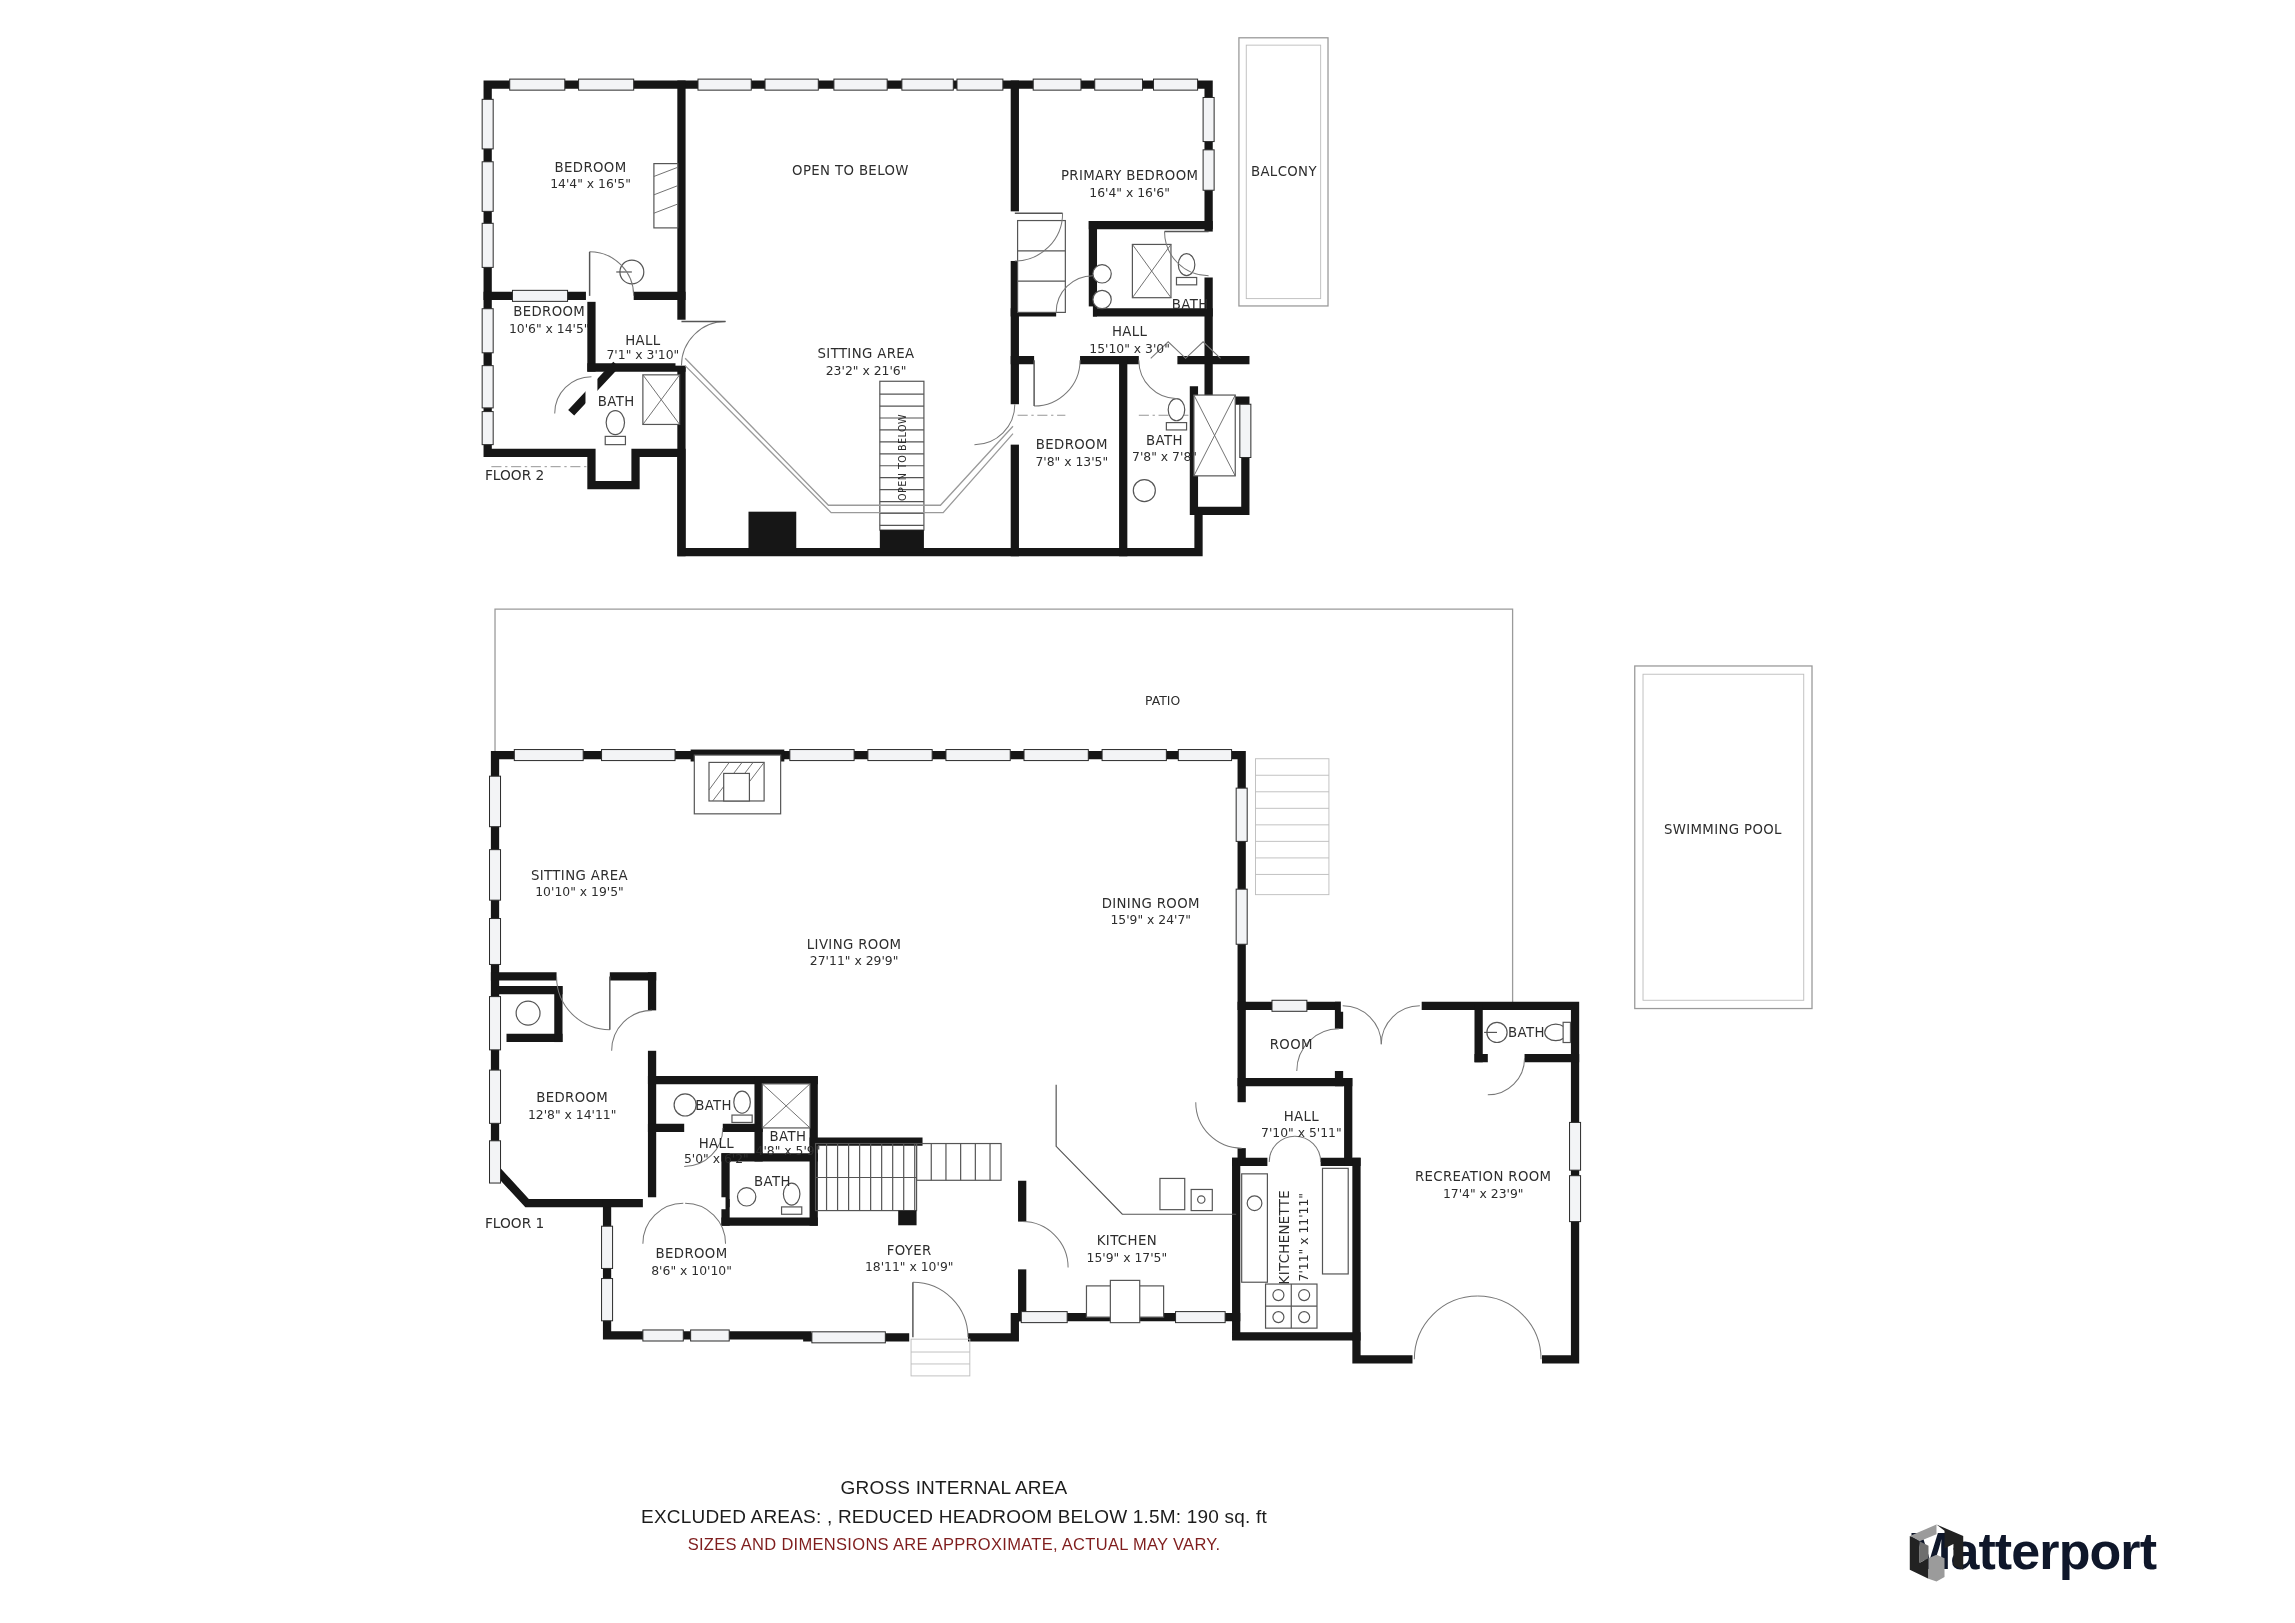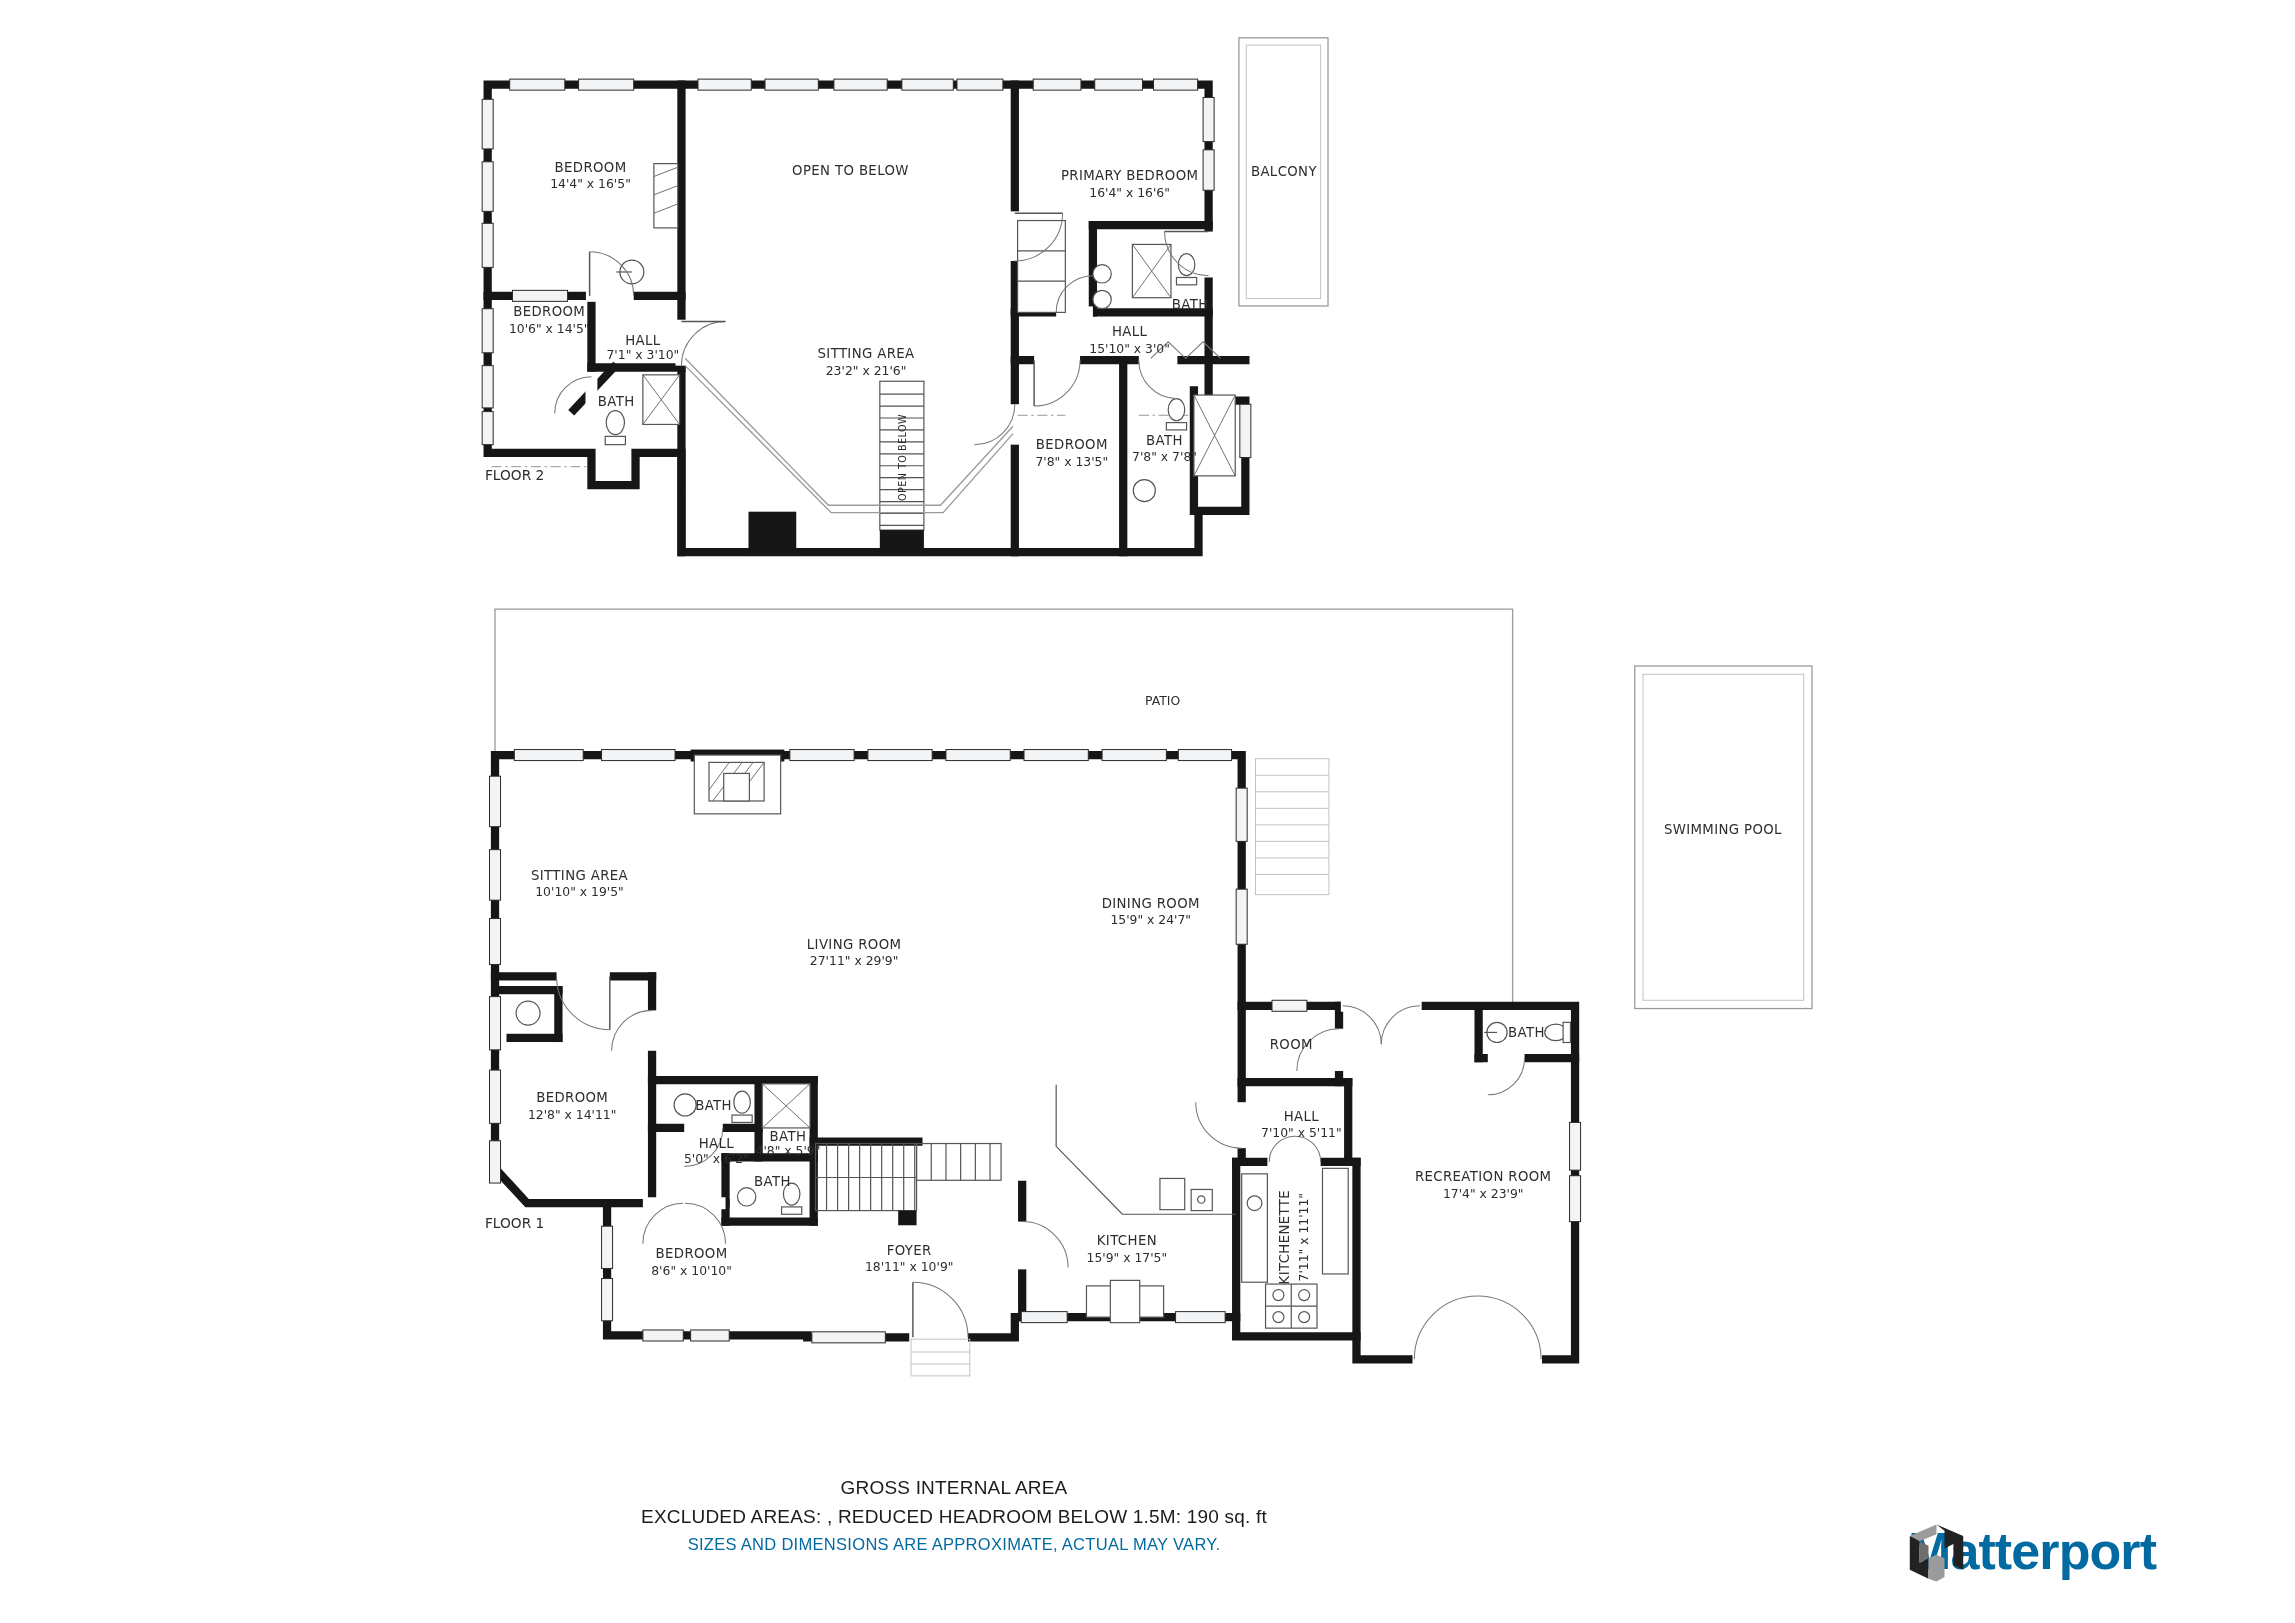--- a/index.html
+++ b/index.html
@@ -19,25 +19,25 @@
   .blk{fill:#161616;}
   .gap{fill:#ffffff;}
   .hatch{stroke:#666;stroke-width:1;fill:none;}
   text.rn{font:14.5px "DejaVu Sans",sans-serif;fill:#2d2d2d;text-anchor:middle;letter-spacing:.4px;}
   text.rd{font:13.5px "DejaVu Sans",sans-serif;fill:#2d2d2d;text-anchor:middle;}
   text.fl{font:15px "DejaVu Sans",sans-serif;fill:#2d2d2d;}
   text.st{font:10.5px "DejaVu Sans",sans-serif;fill:#2d2d2d;text-anchor:middle;letter-spacing:.5px;}
   
   .footer{position:absolute;left:0;top:1473px;width:1908px;text-align:center;color:#1c1c1c;}
   .footer .big{font-size:19px;line-height:29px;letter-spacing:0.2px;}
-  .footer .disc{font-size:16.5px;line-height:27.5px;color:#0369a1;letter-spacing:0.3px;}
+  .footer .disc{font-size:16.5px;line-height:27.5px;color:#7f1d1d;letter-spacing:0.3px;}
   
   .brand{position:absolute;left:1908px;top:1521px;display:flex;align-items:center;}
   .brand .mark{width:57px;height:62px;margin-right:13px;}
-  .brand .word{font-family:"Liberation Sans",sans-serif;font-weight:bold;font-size:52px;color:#0369a1;letter-spacing:-0.9px;}
+  .brand .word{font-family:"Liberation Sans",sans-serif;font-weight:bold;font-size:52px;color:#0f172a;letter-spacing:-0.9px;}
 </style>
 </head>
 <body>
 
 <svg width="2296" height="1624" viewBox="0 0 2500 1768">
 
   <g>
 
     <g>
       <rect x="1349" y="41" width="97" height="292" class="gray"></rect>

